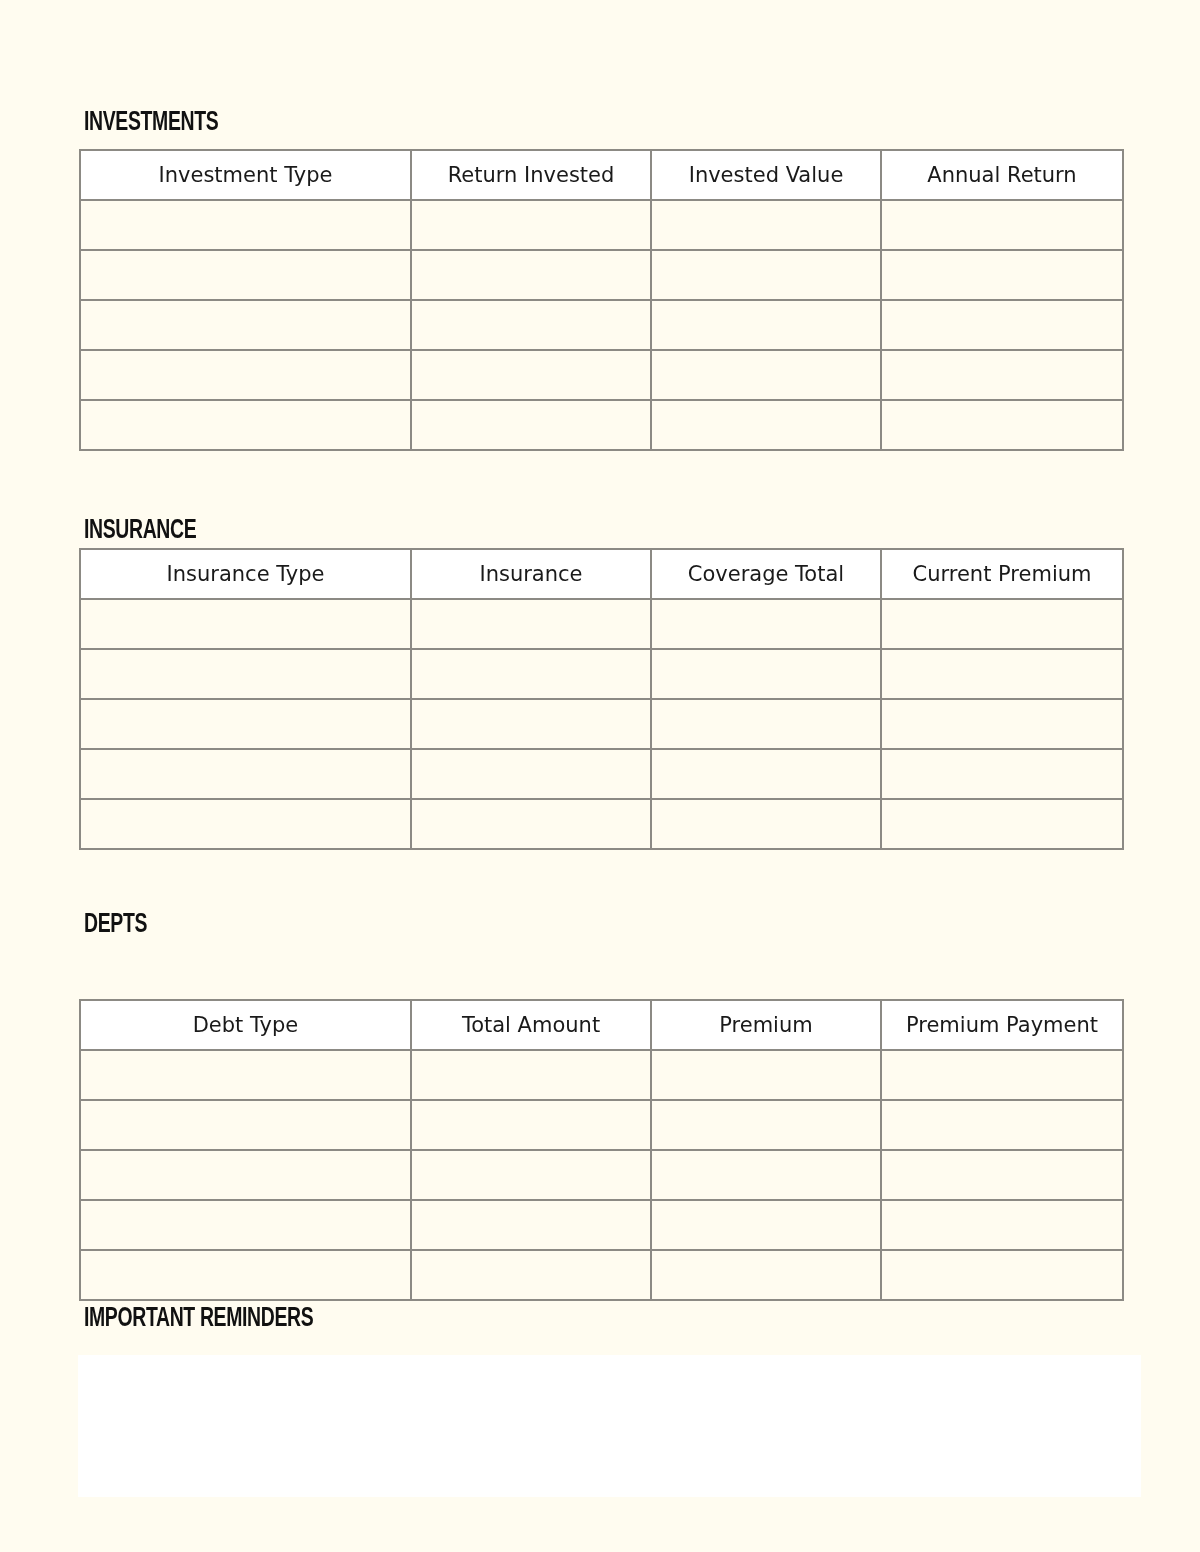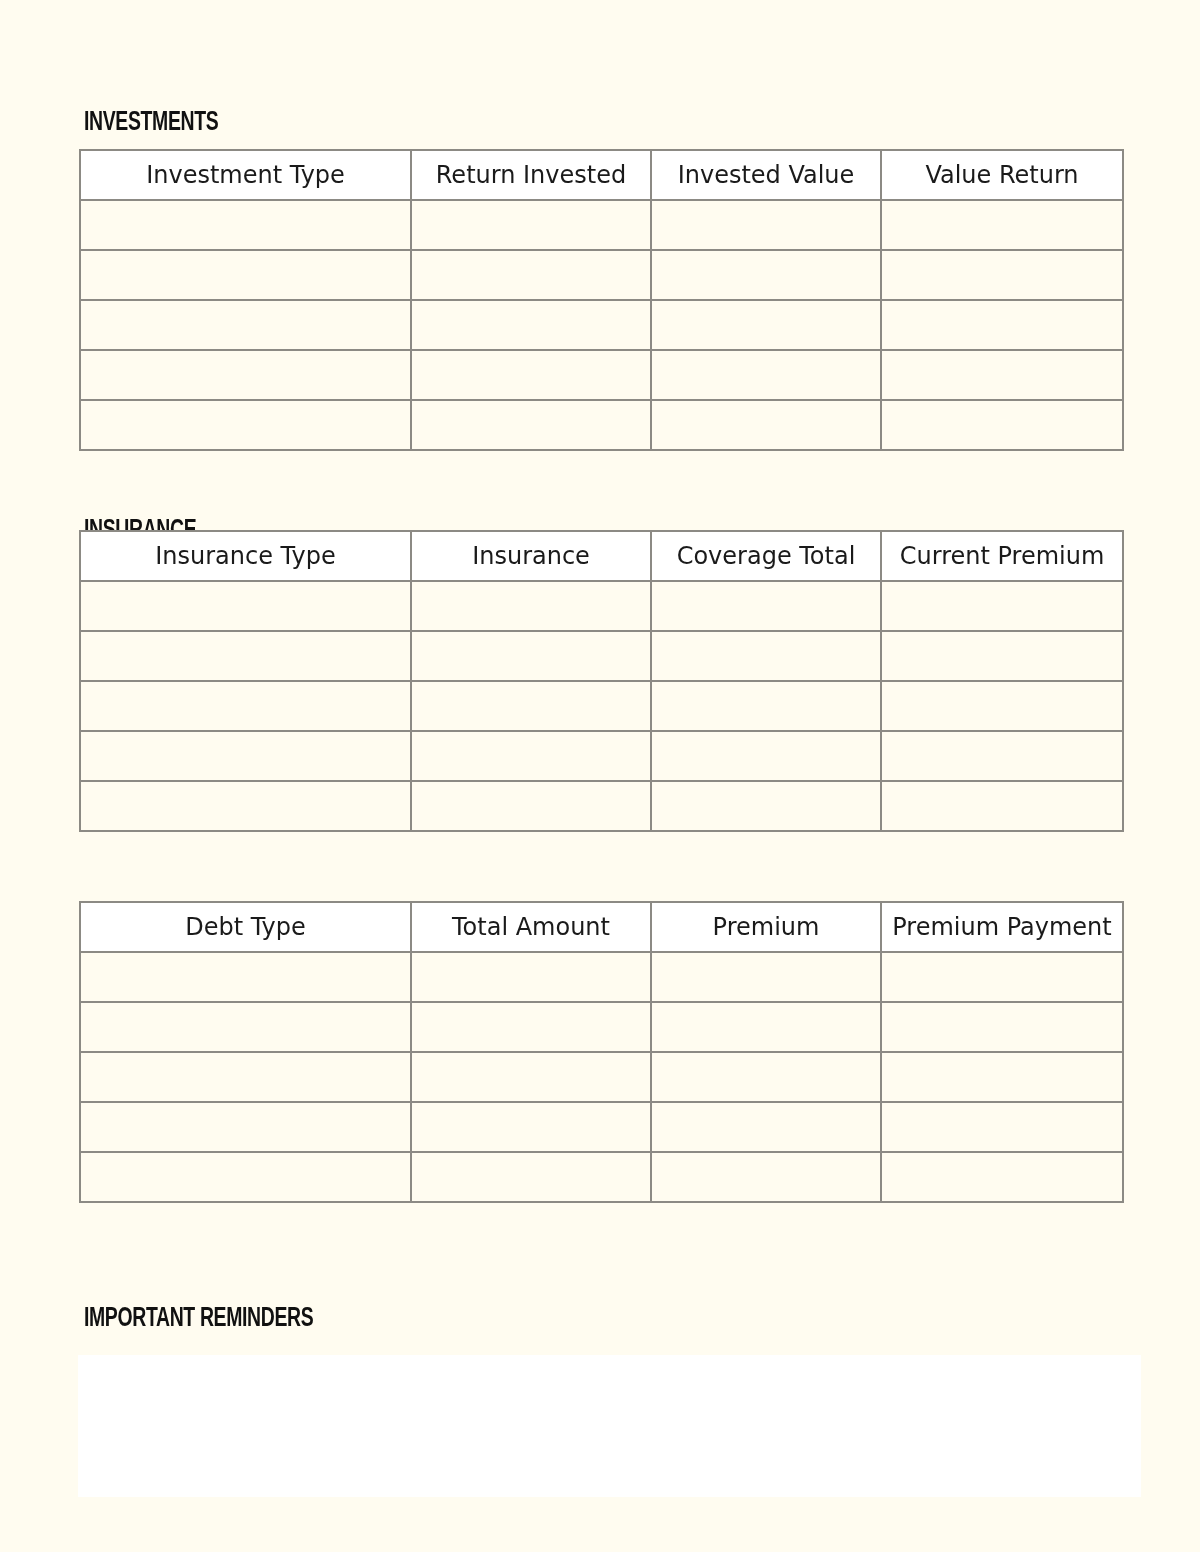--- a/index.html
+++ b/index.html
@@ -33,21 +33,21 @@
     table-layout: fixed;
   }
   table.grid th, table.grid td {
     border: 2px solid #8c8a84;
     height: 48px;
     padding: 0;
   }
   table.grid th {
     background: #ffffff;
     font-weight: normal;
-    font-size: 24px;
+    font-size: 21px;
     text-align: center;
     white-space: nowrap;
     overflow: visible;
     color: #1a1a1a;
   }
   table.grid td { background: #fffcf0; }
   .col1 { width: 331px; }
   .col2 { width: 240px; }
   .col3 { width: 230px; }
   .col4 { width: 242px; }
@@ -67,21 +67,21 @@
       <col class="col1">
       <col class="col2">
       <col class="col3">
       <col class="col4">
     </colgroup>
   <thead>
     <tr>
       <th>Investment Type</th>
       <th>Return Invested</th>
       <th>Invested Value</th>
-      <th>Value Return</th>
+      <th>Annual Return</th>
     </tr>
   </thead>
   <tbody>
     <tr>
         <td></td>
         <td></td>
         <td></td>
         <td></td>
       </tr>
     <tr>
@@ -105,21 +105,21 @@
     <tr>
         <td></td>
         <td></td>
         <td></td>
         <td></td>
       </tr>
   </tbody>
 </table>
 
 <h2 class="section-title" style="top:514px;">INSURANCE</h2>
-<table class="grid" style="top:530px;">
+<table class="grid" style="top:548px;">
   <colgroup>
       <col class="col1">
       <col class="col2">
       <col class="col3">
       <col class="col4">
     </colgroup>
   <thead>
     <tr>
       <th>Insurance Type</th>
       <th>Insurance</th>
@@ -155,21 +155,21 @@
     <tr>
         <td></td>
         <td></td>
         <td></td>
         <td></td>
       </tr>
   </tbody>
 </table>
 
 <h2 class="section-title" style="top:908px;">DEPTS</h2>
-<table class="grid" style="top:901px;">
+<table class="grid" style="top:999px;">
   <colgroup>
       <col class="col1">
       <col class="col2">
       <col class="col3">
       <col class="col4">
     </colgroup>
   <thead>
     <tr>
       <th>Debt Type</th>
       <th>Total Amount</th>

